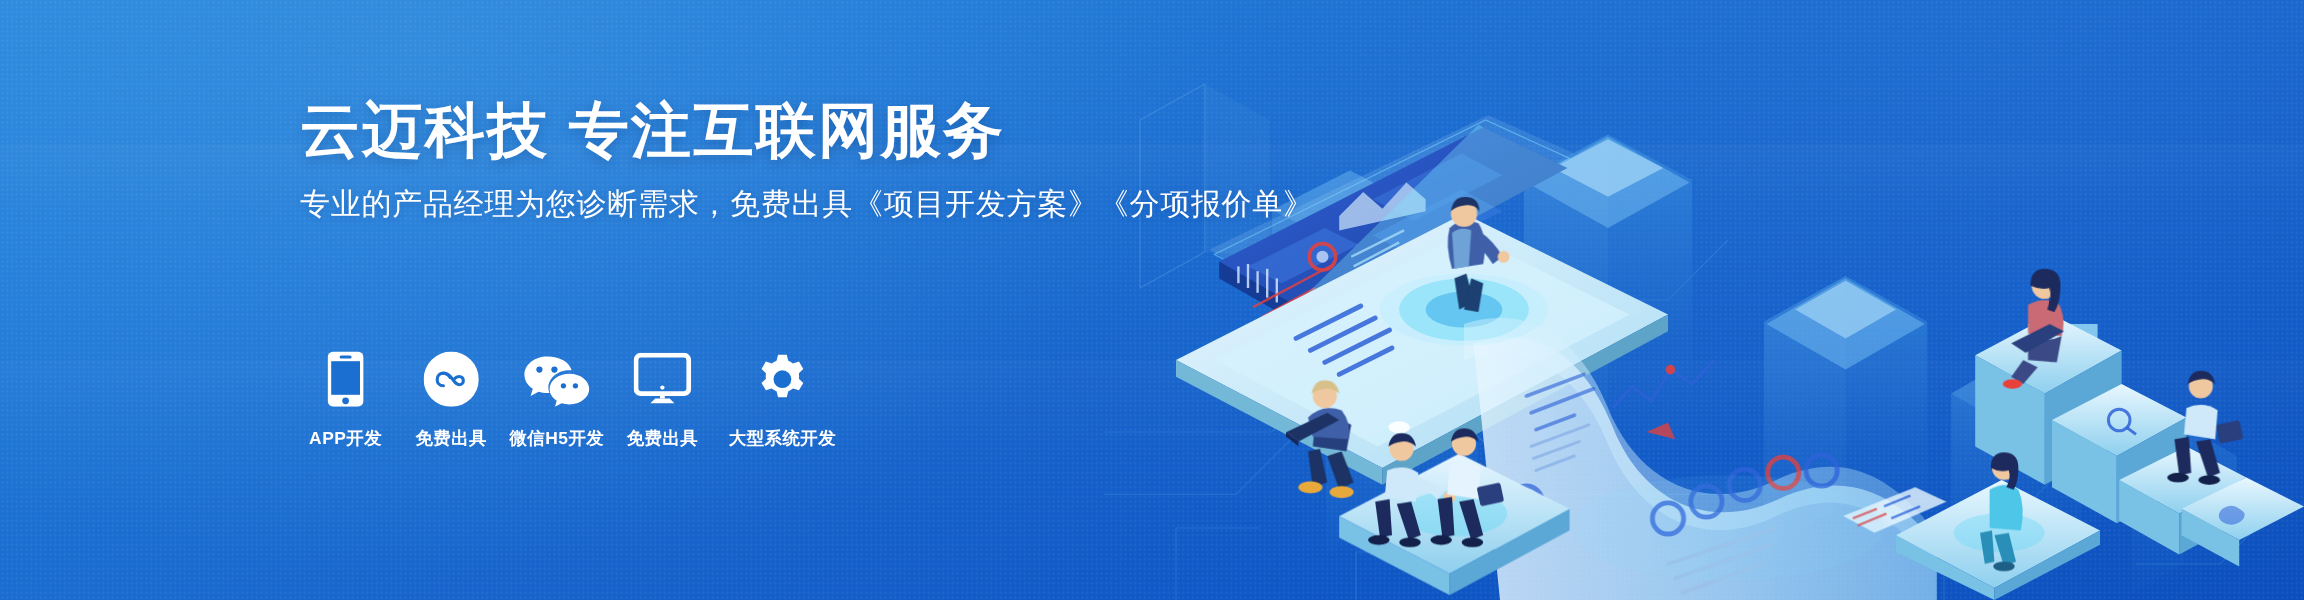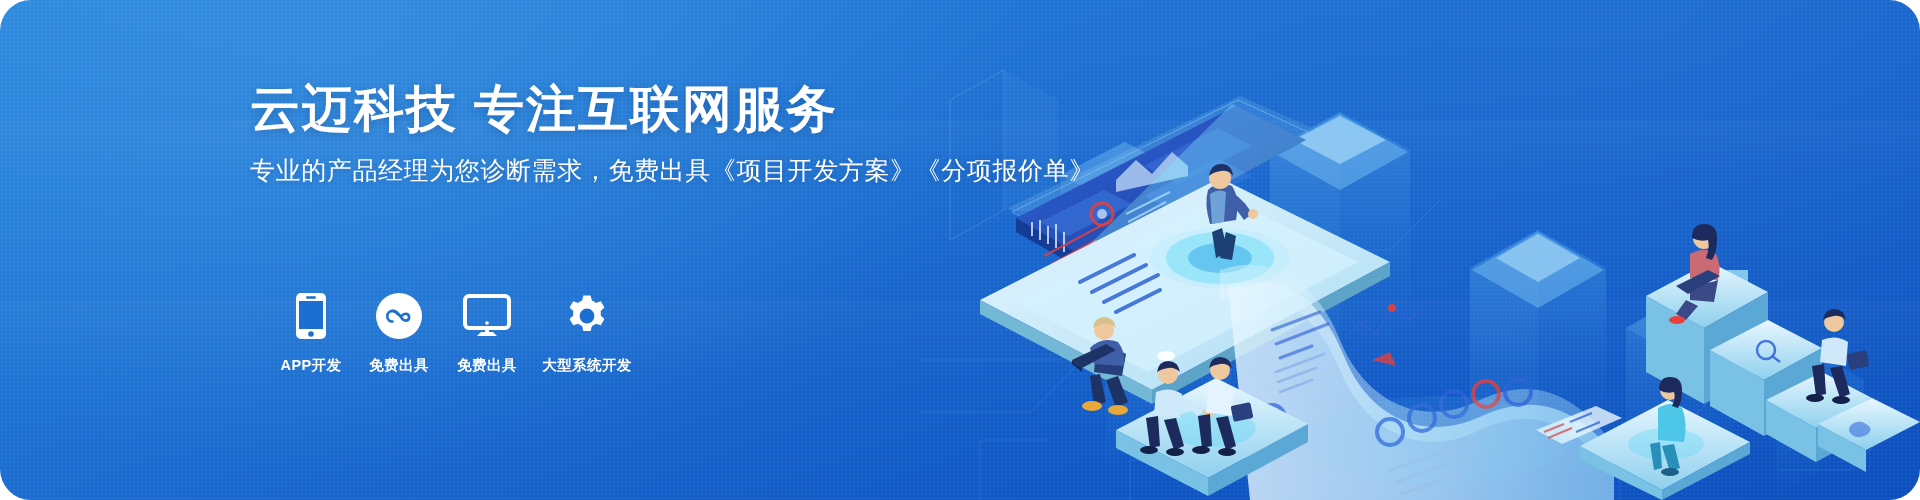--- a/index.html
+++ b/index.html
@@ -10,21 +10,20 @@
     font-family:"Liberation Sans","DejaVu Sans",sans-serif;
   }
   #banner {
     position:relative;
     width:1920px; height:500px;
     background:
       radial-gradient(ellipse 1100px 700px at 18% 8%, rgba(64,150,225,0.55) 0%, rgba(64,150,225,0) 62%),
       radial-gradient(ellipse 1400px 900px at 86% 4%, rgba(40,120,215,0.45) 0%, rgba(40,120,215,0) 64%),
       linear-gradient(160deg, #2a88de 0%, #2078d6 26%, #1765cc 52%, #0f57c5 74%, #0a4cbb 100%);
     overflow:hidden;
-    border-radius:31px;
   }
   
   .dots {
     position:absolute; inset:0;
     background-image:radial-gradient(rgba(255,255,255,0.055) 1px, transparent 1px);
     background-size:4px 4px;
     pointer-events:none;
   }
   .band {
     position:absolute; left:0; right:0;
@@ -48,21 +47,21 @@
     font-size:25px;
     line-height:1.72;
     letter-spacing:0.6px;
     white-space:nowrap;
     font-weight:400;
     text-shadow:0 1px 6px rgba(4,45,110,0.25);
   }
 
   
   .services {
-    position:absolute; left:267px; top:288px;
+    position:absolute; left:244px; top:288px;
     display:flex; align-items:flex-start;
   }
   .svc { width:88px; text-align:center; }
   .svc.wide { width:112px; }
   .svc-ico {
     height:56px;
     display:flex; align-items:center; justify-content:center;
   }
   .svc-ico svg { display:block; }
   .svc-label {
@@ -475,20 +474,40 @@
           <path d="M16.5 28.5 c-3.2 0 -5.2 -2.2 -5.2 -5.2 c0 -3.1 2.2 -5.4 5.4 -5.4
                    c3.4 0 5.6 2.4 7.4 5.1 c1.8 2.7 3.4 4.6 5.6 4.6
                    c2.1 0 3.4 -1.5 3.4 -3.4 c0 -2 -1.4 -3.5 -3.5 -3.5
                    c-1.6 0 -2.9 0.8 -4.1 2.2" fill="none" stroke="#1a6fd0" stroke-width="2.6" stroke-linecap="round"></path>
           <path d="M16.4 18 c2.6 0 4.4 1.6 5.8 3.6" fill="none" stroke="#1a6fd0" stroke-width="2.6" stroke-linecap="round"></path>
         </svg>
       </div>
       <div class="svc-label">免费出具</div>
     </div>
 
+    <div class="svc">
+      <div class="svc-ico">
+        <svg width="56" height="46" viewBox="0 0 56 46">
+          <path d="M20 4 C9.5 4 1 10.8 1 19.2 c0 4.7 2.7 8.9 7 11.7
+                   l-1.8 6.2 l6.6 -3.6 c2.4 0.7 4.7 1 7.2 1
+                   c0.6 0 1.2 0 1.8 -0.1 c-0.5 -1.4 -0.8 -2.8 -0.8 -4.3
+                   c0 -8.1 7.9 -14.6 17.6 -14.6 c0.6 0 1.1 0 1.7 0.1
+                   C38.7 8.6 30.3 4 20 4 Z" fill="#ffffff"></path>
+          <circle cx="13.5" cy="15" r="2.6" fill="#1a6fd0"></circle>
+          <circle cx="26" cy="15" r="2.6" fill="#1a6fd0"></circle>
+          <path d="M38.5 18.5 C29.4 18.5 22 24.2 22 31.2
+                   c0 3.9 2.3 7.4 5.9 9.7 l-1.4 5.1 l5.5 -2.9
+                   c2 0.6 4.2 0.9 6.5 0.9 C47.6 44 55 38.3 55 31.2
+                   C55 24.2 47.6 18.5 38.5 18.5 Z" fill="#ffffff"></path>
+          <circle cx="33.5" cy="28.5" r="2.2" fill="#1a6fd0"></circle>
+          <circle cx="43.5" cy="28.5" r="2.2" fill="#1a6fd0"></circle>
+        </svg>
+      </div>
+      <div class="svc-label">微信H5开发</div>
+    </div>
 
     <div class="svc">
       <div class="svc-ico">
         <svg width="48" height="44" viewBox="0 0 48 44">
           <rect x="2" y="2" width="44" height="32" rx="4" fill="none" stroke="#ffffff" stroke-width="4"></rect>
           <circle cx="24" cy="29" r="1.8" fill="#ffffff"></circle>
           <path d="M24 34 L24 38" stroke="#ffffff" stroke-width="4"></path>
           <path d="M14 42 L34 42 L30 38 L18 38 Z" fill="#ffffff"></path>
         </svg>
       </div>

